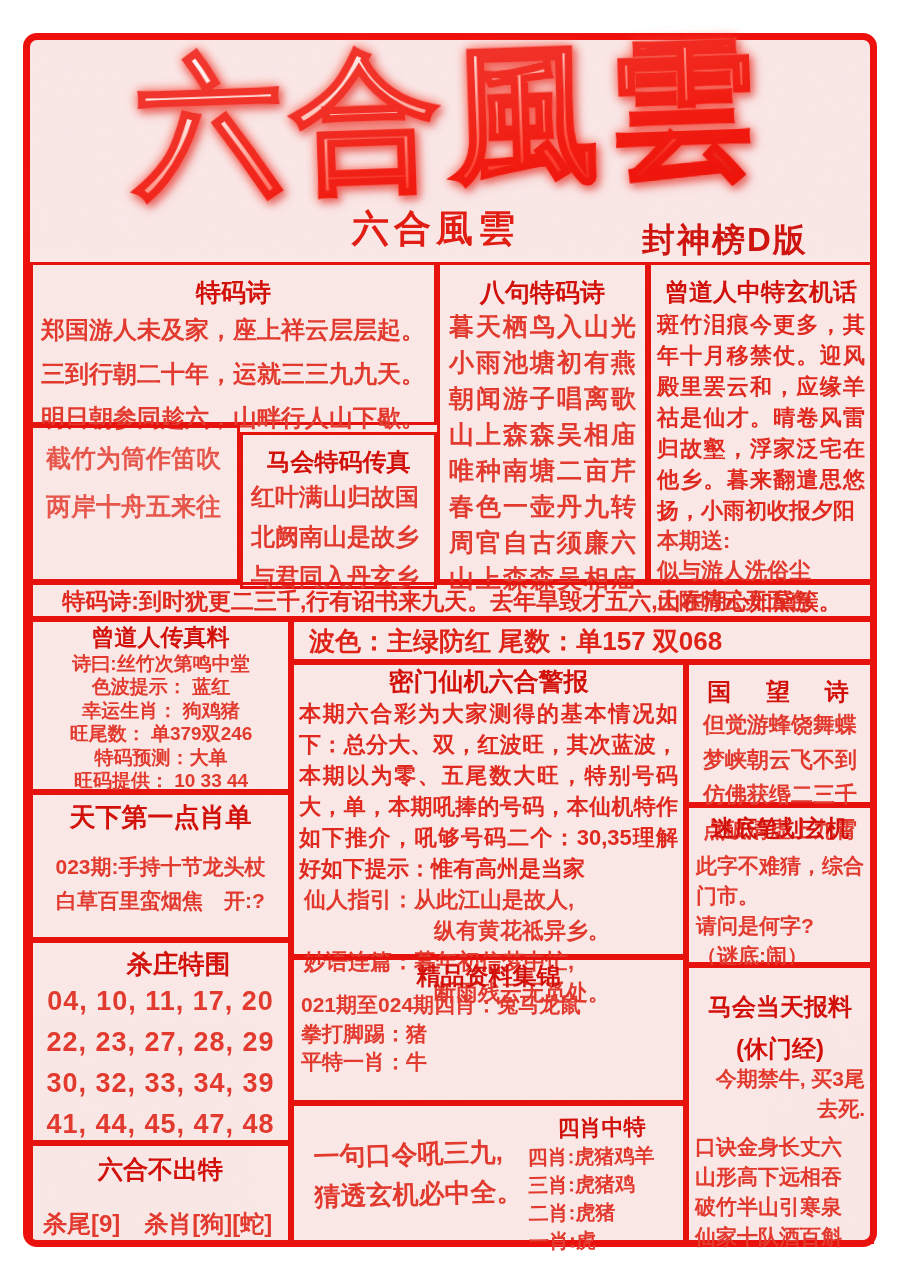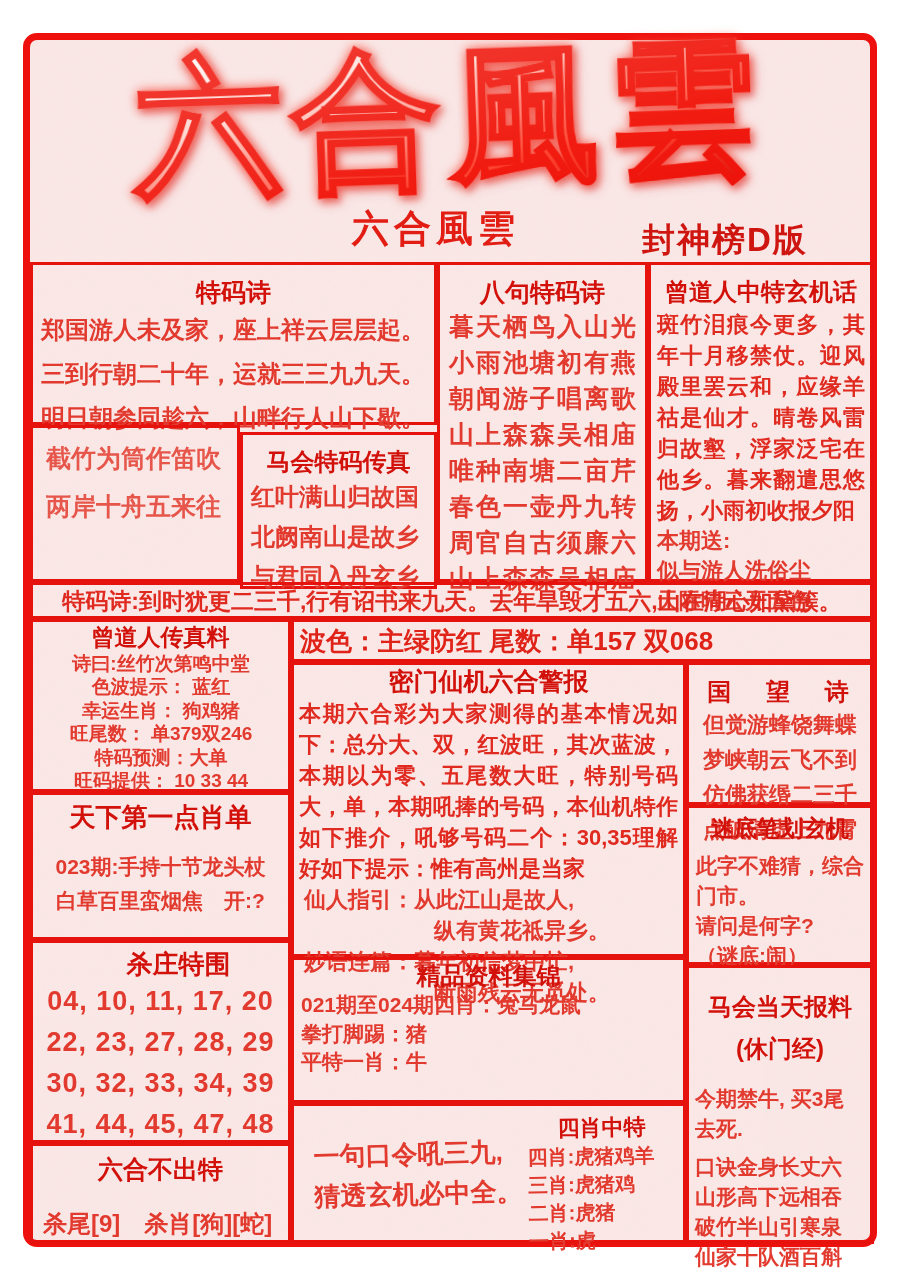--- a/index.html
+++ b/index.html
@@ -52,21 +52,21 @@
   .c-line{font-size:22px;line-height:30px;padding-left:6px;white-space:nowrap;}
   
   .strip-text{font-size:23px;font-weight:bold;color:#e02a20;line-height:33px;
               text-align:center;white-space:nowrap;}
   
   .l1-line{font-size:19px;line-height:23.5px;padding-left:1px;white-space:nowrap;text-align:center;}
   .l2-line{font-size:21px;line-height:34px;text-align:center;white-space:nowrap;}
   .l3-line{font-size:27px;line-height:41px;text-align:center;letter-spacing:1px;white-space:nowrap;}
   .l4-line{font-size:24px;line-height:30px;padding-left:10px;margin-top:24px;white-space:nowrap;}
   
-  .bose{font-size:26px;font-weight:bold;color:#e02318;line-height:38px;padding-left:6px;white-space:nowrap;}
+  .bose{font-size:26px;font-weight:bold;color:#e02318;line-height:38px;padding-left:15px;white-space:nowrap;}
   .m1-body{font-size:22px;line-height:31px;font-weight:bold;color:#e02a20;
            text-align:justify;padding:1px 5px 0 5px;}
   .m1-line{font-size:22px;line-height:31px;padding-left:10px;white-space:nowrap;}
   .m1-line.indent{padding-left:140px;}
   .m2-line{font-size:21px;line-height:28.5px;padding-left:7px;white-space:nowrap;}
   .kouling-wrap{display:flex;height:100%;}
   .kouling-left{flex:1;display:flex;flex-direction:column;justify-content:center;
                 padding-left:20px;transform:rotate(-1.5deg);}
   .k-line{font-size:26px;line-height:40px;white-space:nowrap;}
   .sixiao{width:196px;padding-top:6px;transform:rotate(-1deg);}
@@ -216,18 +216,18 @@
 <div class="box" style="left:686px;top:805px;width:188px;height:160px;">
   <div class="box-title" style="font-size:23px;padding-top:6px;">迷底笔划玄机</div>
   <div class="line r2-line" style="margin-top:8px;">此字不难猜，综合门市。</div>
   <div class="line r2-line">请问是何字?</div>
   <div class="line r2-line">（谜底:闹）</div>
 </div>
 
 <div class="box" style="left:686px;top:965px;width:188px;height:279px;">
   <div class="box-title r3-title" style="padding-top:24px;">马会当天报料</div>
   <div class="box-title r3-title">(休门经)</div>
-  <div class="line r3-line r3-first" style="margin-top:20px;">今期禁牛, 买3尾去死.</div>
+  <div class="line r3-line r3-first" style="text-align:right;">今期禁牛, 买3尾去死.</div>
   <div class="line r3-line">口诀金身长丈六</div>
   <div class="line r3-line">山形高下远相吞</div>
   <div class="line r3-line">破竹半山引寒泉</div>
   <div class="line r3-line">仙家十队酒百斛</div>
 </div>
 
 </body></html>

